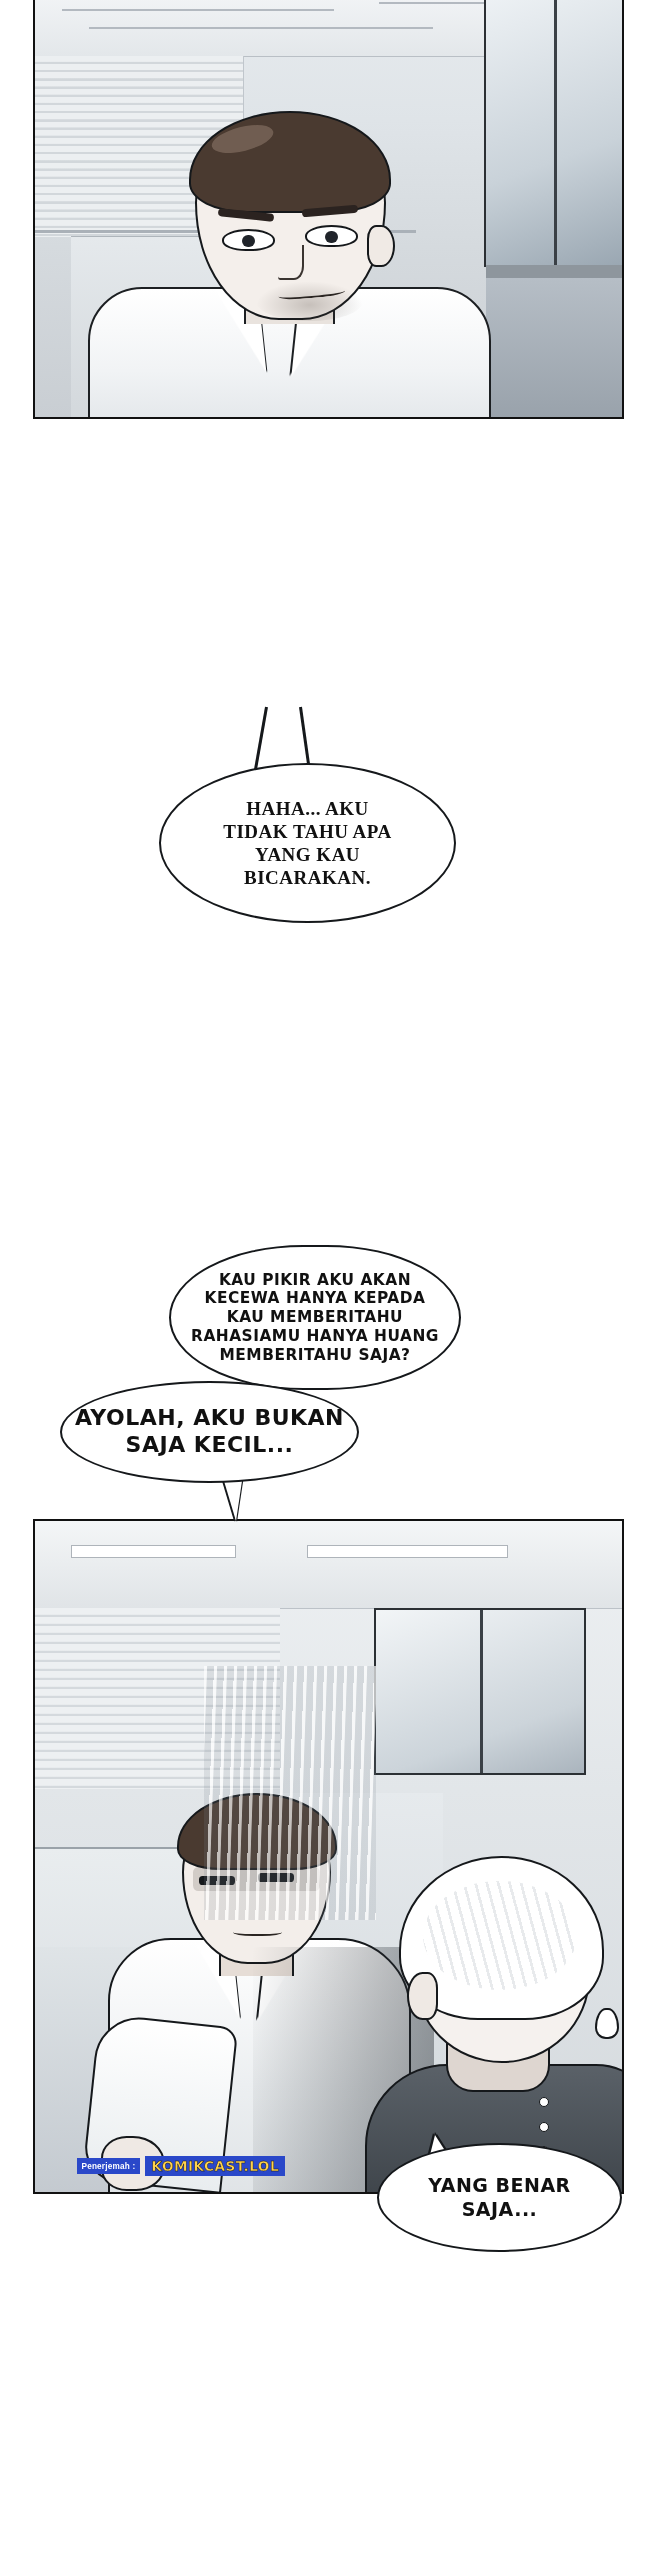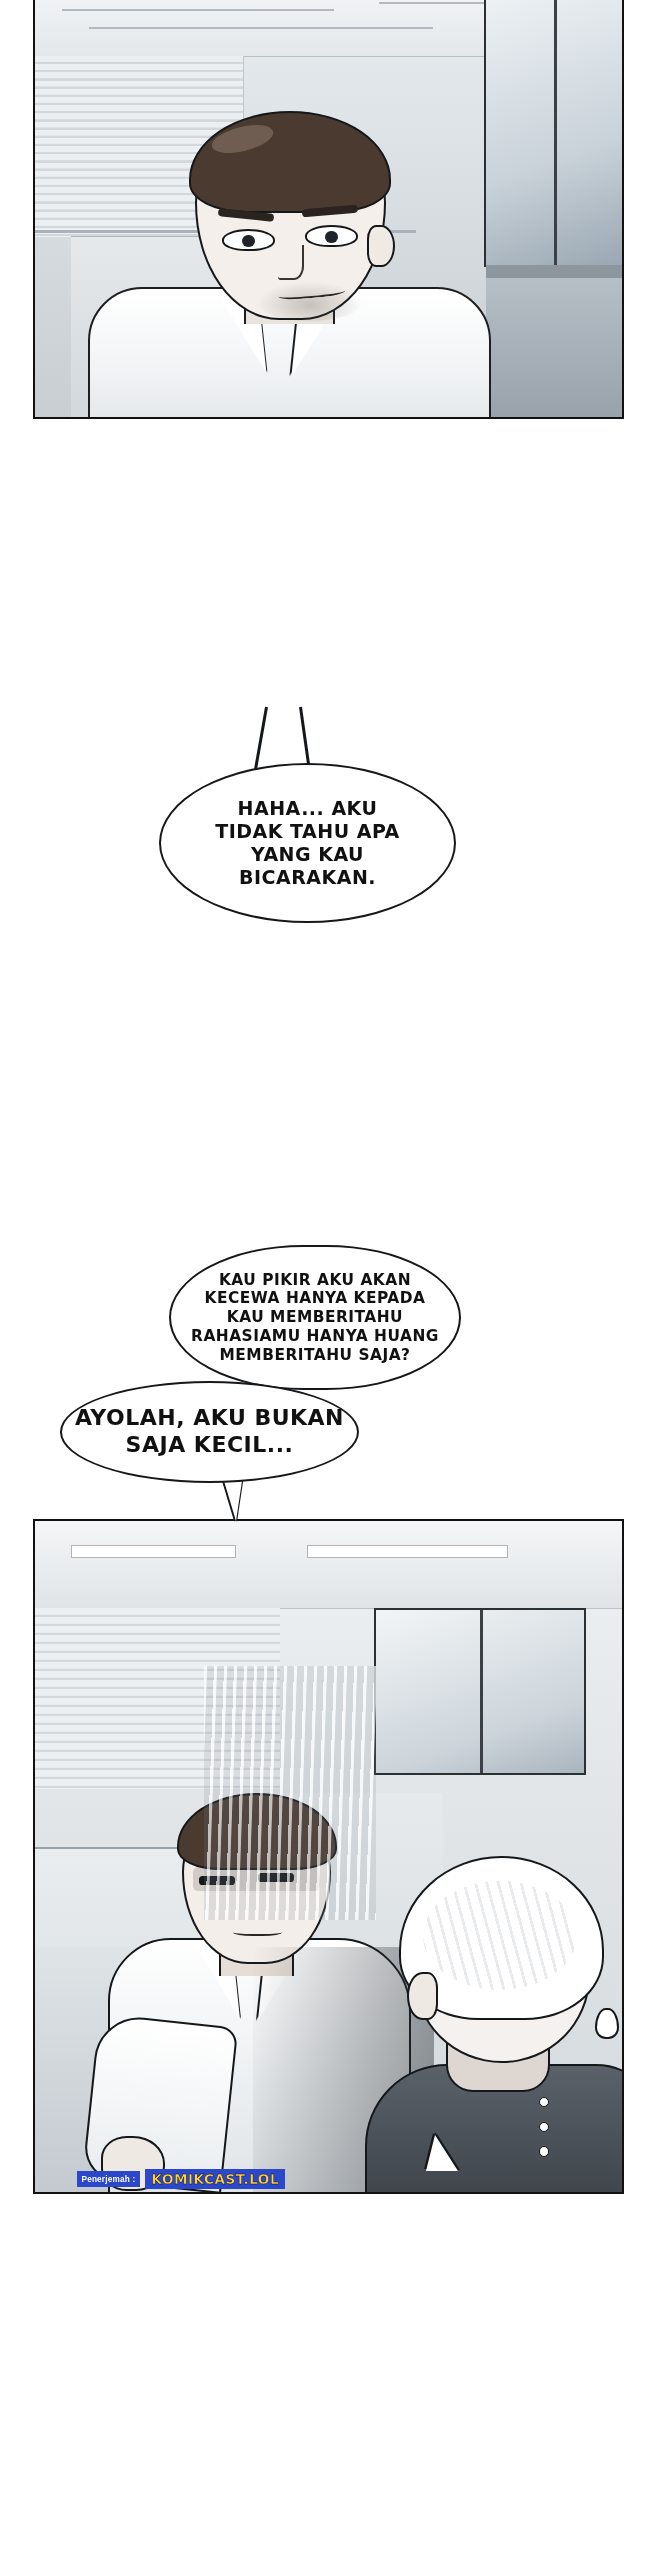--- a/index.html
+++ b/index.html
@@ -244,21 +244,21 @@
     color: #111;
   }
 
   
   .b1 {
     left: 159px;
     top: 763px;
     width: 297px;
     height: 160px;
   }
-  .b1 p { font-size: 19px; }
+  .b1 p { font-size: 19px; font-family: Liberation Serif, serif; }
   .b1-tail {
     position: absolute;
     left: 265px;
     top: 707px;
     width: 2.7px;
     height: 74px;
     background: #15181b;
     transform: rotate(10deg);
     transform-origin: top center;
     z-index: 4;
@@ -532,21 +532,21 @@
     background: #ffffff;
     border: 1.8px solid #15181b;
     border-radius: 50%;
     margin-bottom: 14.5px;
   }
 
   
   .watermark {
     position: absolute;
     left: 42px;
-    bottom: 3px;
+    bottom: 16px;
     display: flex;
     align-items: center;
     gap: 5.4px;
     z-index: 8;
   }
   .wm-left {
     background: #2a48c9;
     color: #ffffff;
     font-size: 8.2px;
     font-weight: 700;
@@ -698,15 +698,21 @@
       <i></i>
     </div>
 
     <div class="watermark">
       <span class="wm-left">Penerjemah :</span>
       <span class="wm-right">KOMIKCAST.LOL</span>
     </div>
   </div>
 
   <div class="b4-tail"></div>
+  <div class="balloon b4">
+    <p>
+      <span>YANG BENAR</span><br>
+      <span>SAJA...</span>
+    </p>
+  </div>
 
 </div>
 
 
 </body></html>

